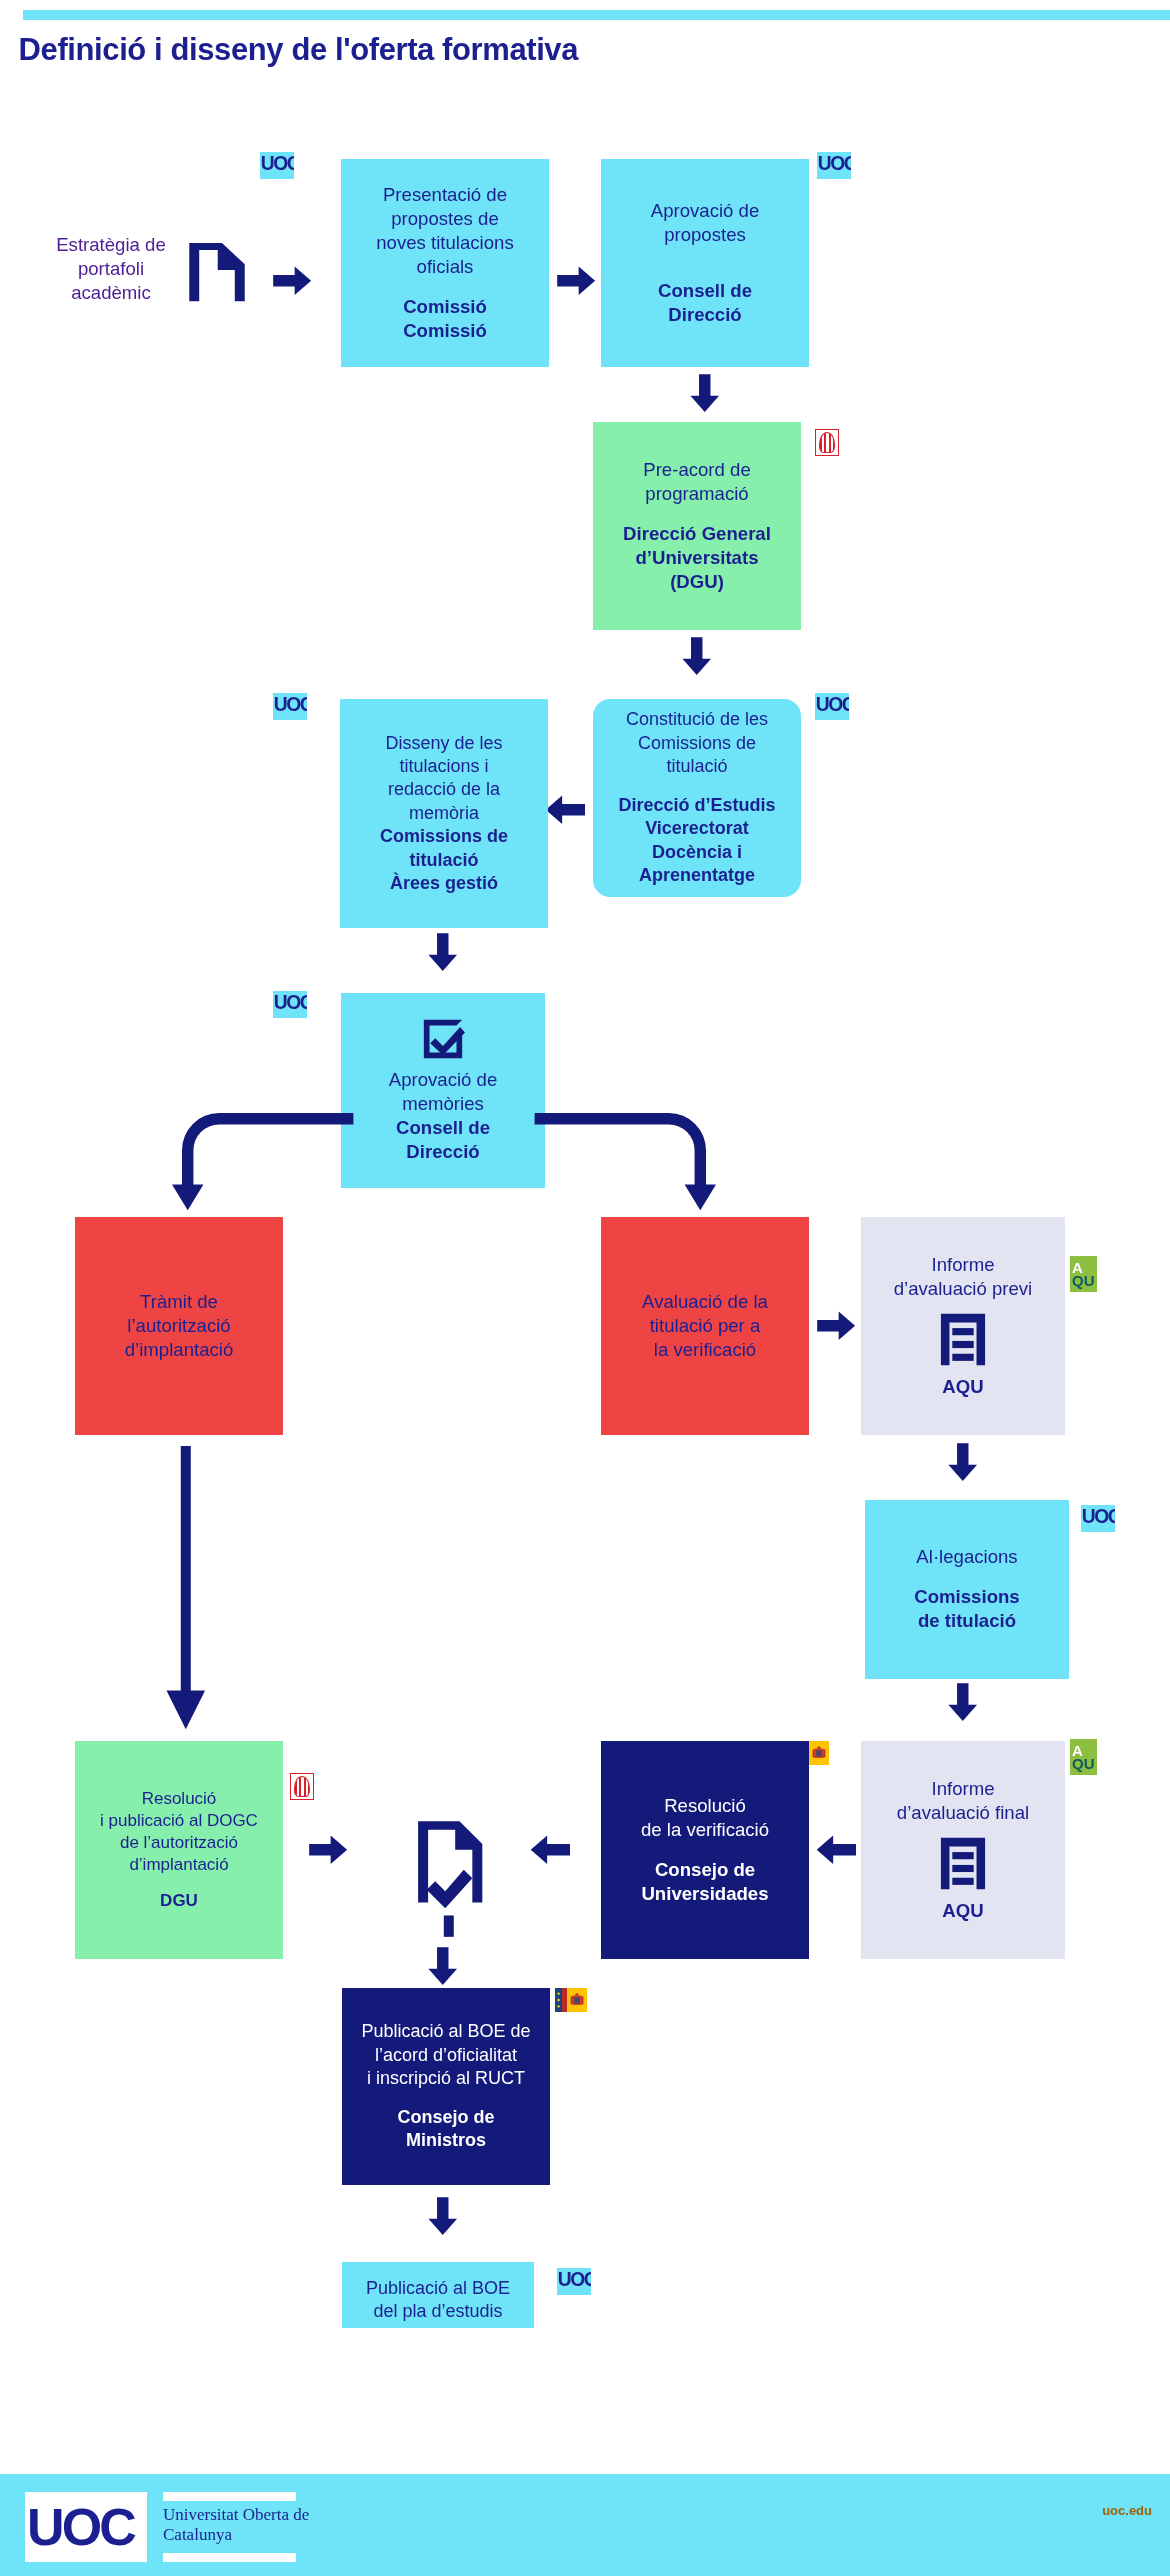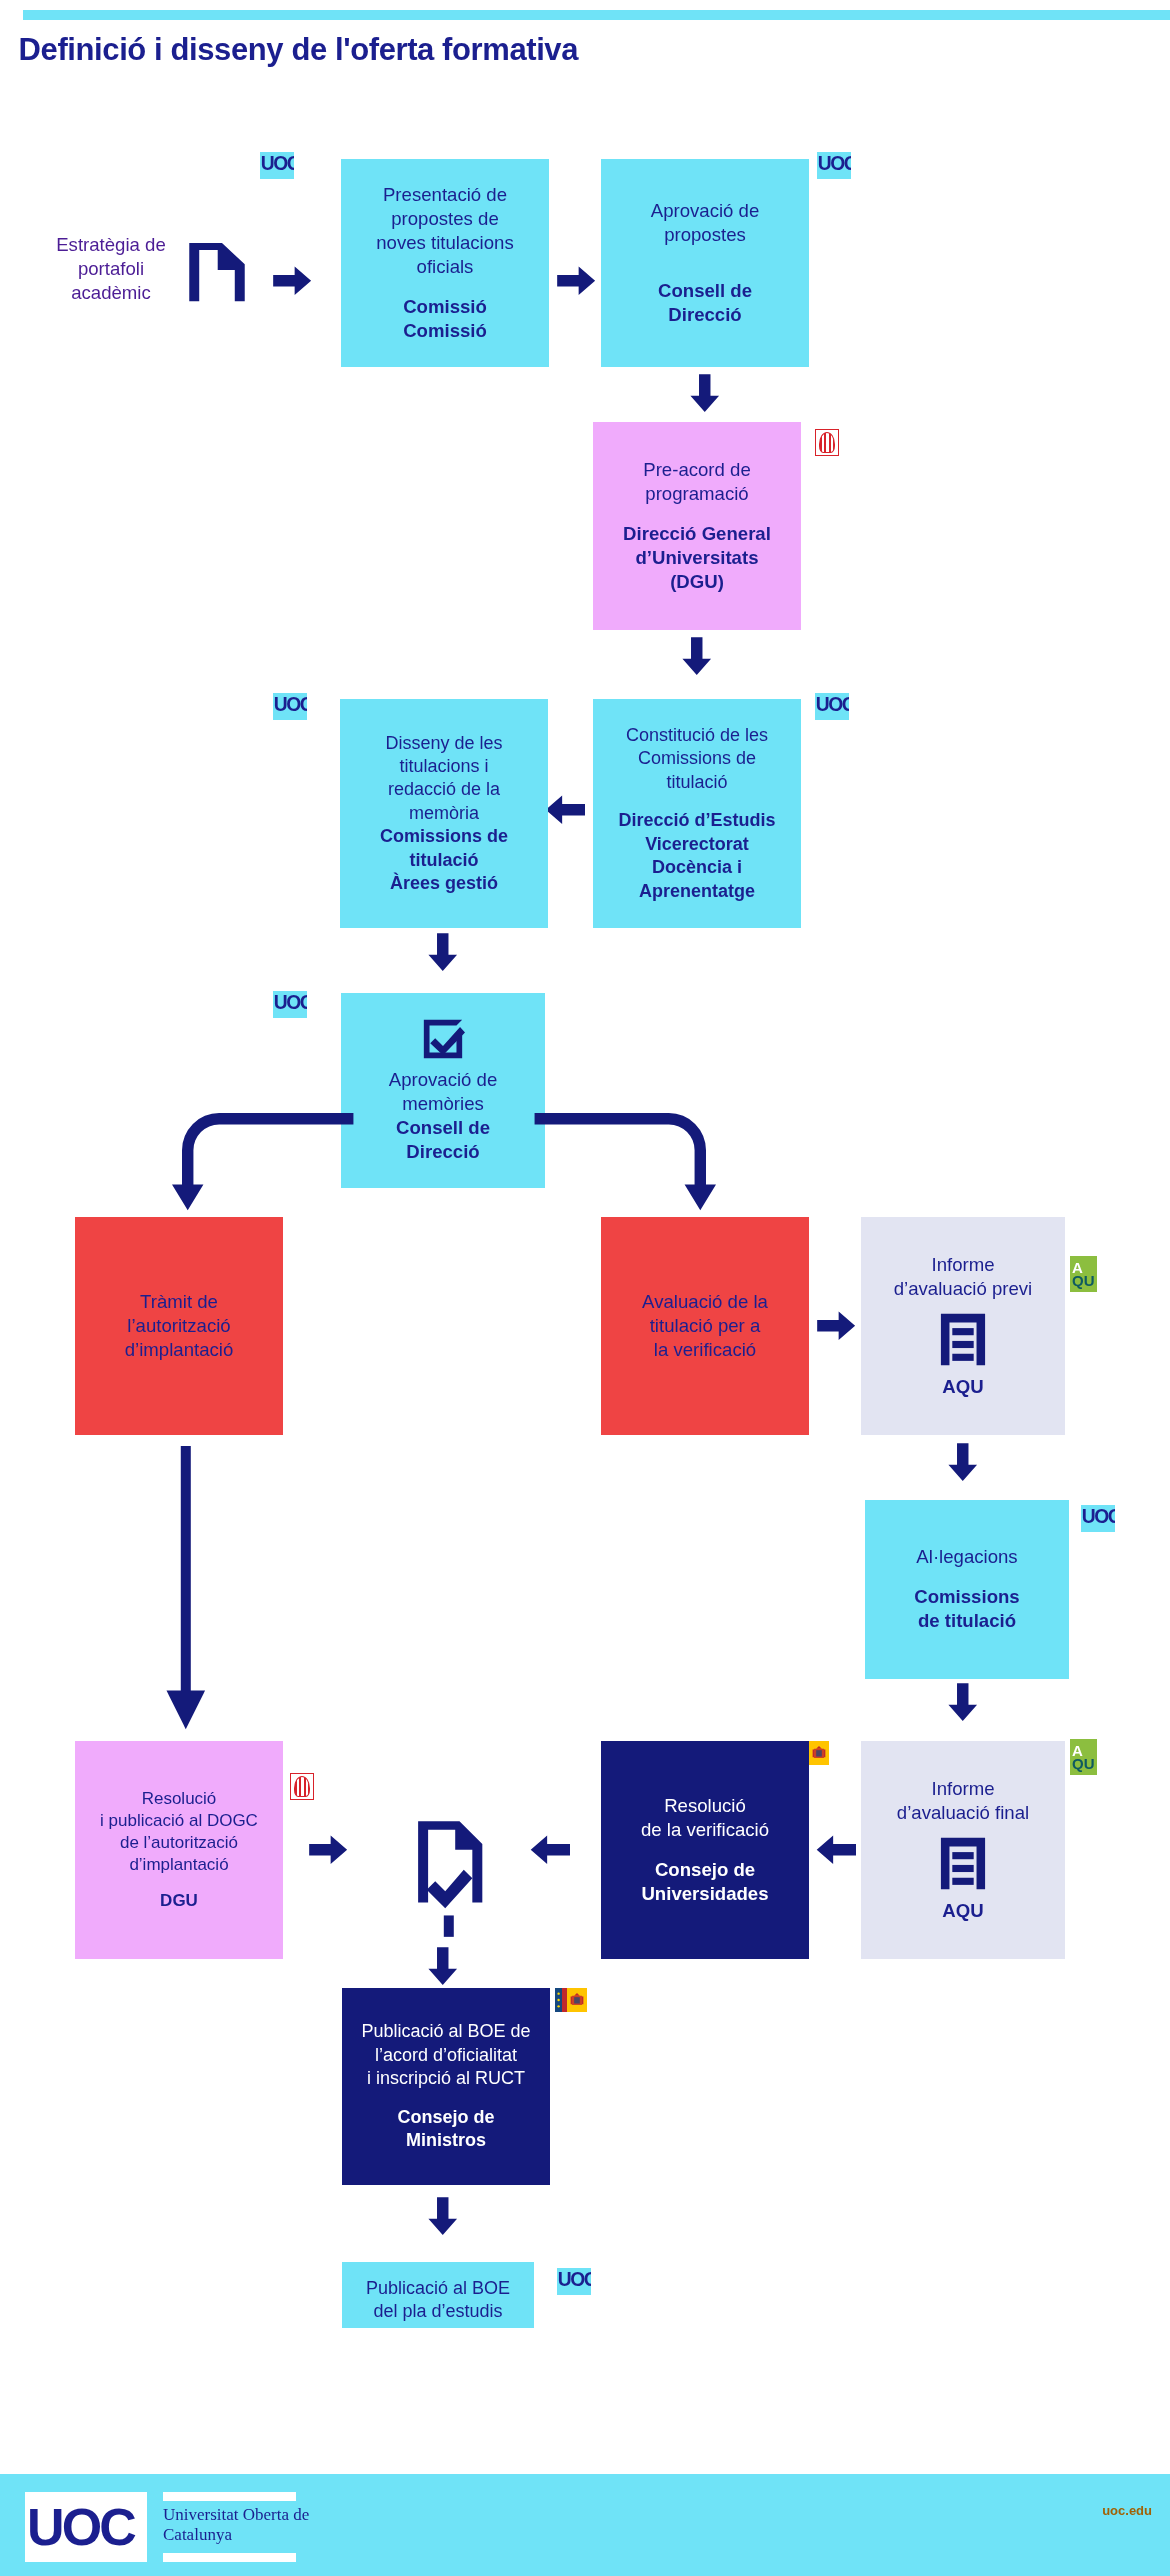--- a/index.html
+++ b/index.html
@@ -25,21 +25,21 @@
 
   
   .box{
     display:flex;flex-direction:column;align-items:center;justify-content:center;
     text-align:center;color:#1B1F8F;line-height:1.30;
     padding:4.3px 5.7px;
   }
   .box .ln{display:block;}
   .box .bold{font-weight:bold;}
   .cyan{background:#6FE3F7;}
-  .lightcyan{background:#f0abfc;}
+  .lightcyan{background:#86efac;}
   .paleblue{background:#E2E4F2;}
   .grey{background:#ef4444;}
   .navy{background:#141A7A;color:#ffffff;}
   .spacer{height:0.85em;}
 
   
   .uoc-tag{
     background:#6FE3F7;color:#1B1F8F;
     font-weight:bold;font-size:19.3px;line-height:27px;
     width:34px;height:27px;overflow:hidden;
@@ -178,21 +178,21 @@
 
   <div class="abs" style="left:681px;top:637px;">
     <svg width="31.5" height="39" viewBox="0 0 44 54">
       <path d="M14 0 H30 V30 H42 L22 53 L2 30 H14 Z" fill="#141A7A"></path>
     </svg>
   </div>
 
   <div class="abs uoc-tag" style="left:815px;top:693px;">
     <span>UOC</span>
   </div>
-  <div class="abs box cyan" style="left:593px;top:699px;width:208px;height:229px;font-size:18px;">
+  <div class="abs box cyan" style="left:593px;top:699px;width:208px;height:198px;font-size:18px;border-radius:17px;">
     <span class="ln">Constitució de les</span>
     <span class="ln">Comissions de</span>
     <span class="ln">titulació</span>
     <span class="spacer"></span>
     <span class="ln bold">Direcció d’Estudis</span>
     <span class="ln bold">Vicerectorat</span>
     <span class="ln bold">Docència i</span>
     <span class="ln bold">Aprenentatge</span>
   </div>
 

